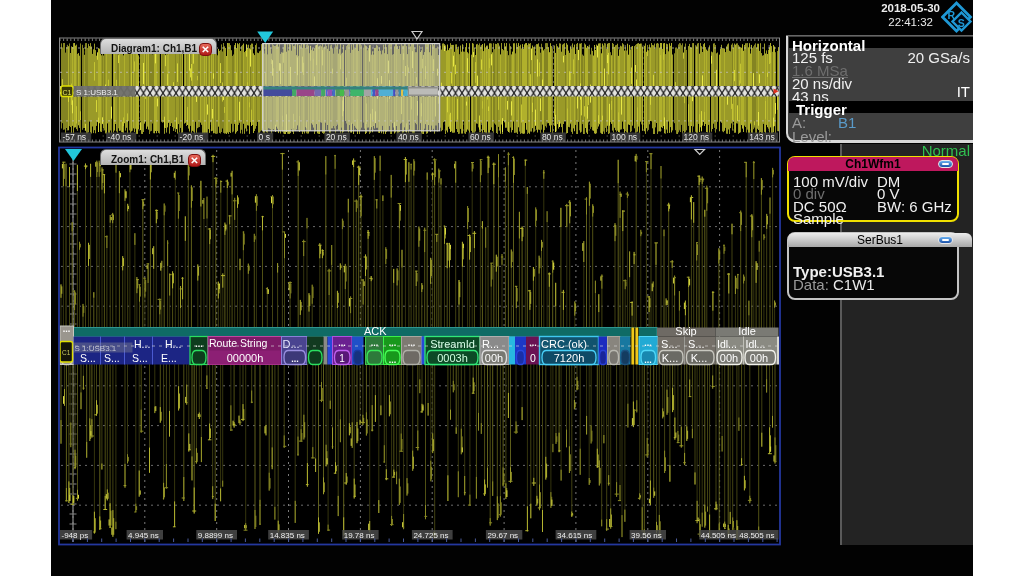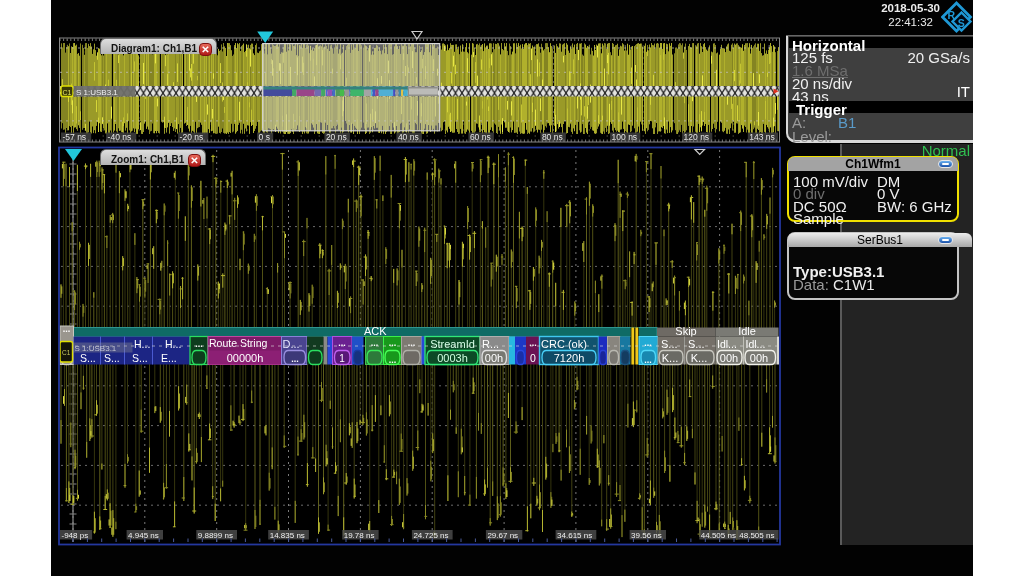--- a/index.html
+++ b/index.html
@@ -336,21 +336,21 @@
 <div class="row" style="right:54px;top:55px;color:#fff;font-weight:normal;margin-top:28px;">IT</div>
 <div class="row" style="left:792px;top:74.5px;color:#f0f0f0;">20 ns/div</div>
 <div class="row" style="left:792px;top:87.5px;color:#f0f0f0;">43 ns</div>
 <div class="abs" style="left:789px;top:100.5px;width:184px;height:12px;background:#000"></div>
 <div class="row" style="left:796px;top:100.5px;color:#fff;font-weight:bold;">Trigger</div>
 <div class="row" style="right:54px;top:102px;color:#30c050;margin-top:40px;">Normal</div>
 <div class="row" style="left:792px;top:114px;color:#9a9a9a;">A:</div>
 <div class="row" style="left:838px;top:114px;color:#5a9ac8">B1</div>
 <div class="row" style="left:792px;top:127.5px;color:#9a9a9a;">Level:</div>
 <div class="abs" style="left:787px;top:155.5px;width:172px;height:66px;background:#070707;border:2px solid #f0e000;border-radius:8px">
-    <div class="abs" style="left:-1px;top:-1px;width:170px;height:14px;background:#a3a3a3;border-radius:6px 6px 0 0;color:#000;font-size:12px;font-weight:bold;text-align:center;line-height:14px">Ch1Wfm1</div>
+    <div class="abs" style="left:-1px;top:-1px;width:170px;height:14px;background:#be185d;border-radius:6px 6px 0 0;color:#000;font-size:12px;font-weight:bold;text-align:center;line-height:14px">Ch1Wfm1</div>
     <div class="minb" style="right:4px;top:2px"></div>
     <div class="row" style="left:4px;top:15px">100 mV/div</div>
     <div class="row" style="left:88px;top:15px">DM</div>
     <div class="row" style="left:4px;top:27.5px;color:#6e6e6e">0 div</div>
     <div class="row" style="left:88px;top:27.5px">0 V</div>
     <div class="row" style="left:4px;top:40px">DC 50Ω</div>
     <div class="row" style="left:88px;top:40px">BW: 6 GHz</div>
     <div class="row" style="left:4px;top:52.5px">Sample</div>
   </div>
 <div class="abs" style="left:787px;top:231.5px;width:172px;height:68px;background:#070707;border:2px solid #c4c4c4;border-radius:8px">

